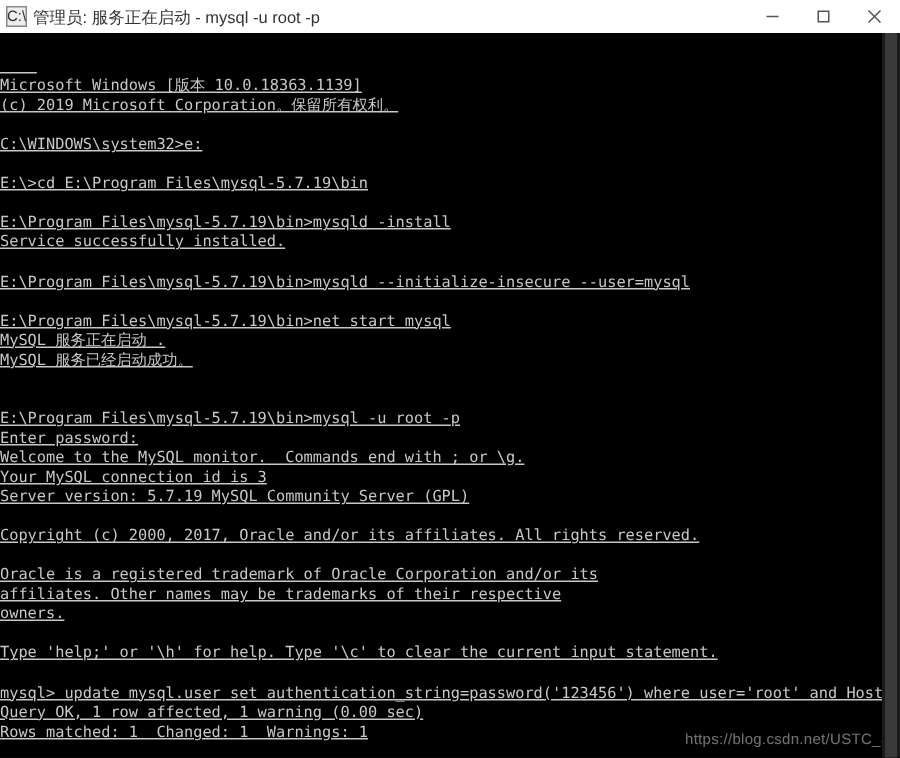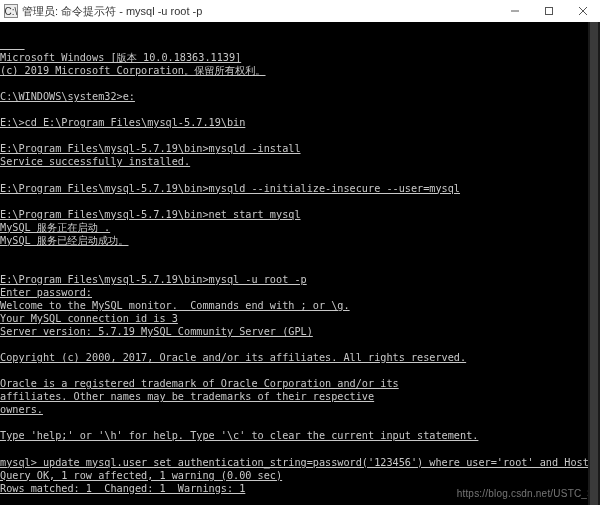--- a/index.html
+++ b/index.html
@@ -100,21 +100,21 @@
     background: #3a3a3a;
   }
 </style>
 </head>
 <body>
 
 <div class="window">
 
   <div class="titlebar">
     <span class="icon">C:\</span>
-    <span class="title">管理员: 命令提示符 - mysql  -u root  -p</span>
+    <span class="title">管理员: 服务正在启动 - mysql  -u root  -p</span>
     <div class="winbtns">
       <div class="winbtn">
         <svg viewBox="0 0 10 10">
             <line x1="1" y1="5" x2="9" y2="5"></line>
           </svg>
       </div>
       <div class="winbtn">
         <svg viewBox="0 0 10 10">
             <rect x="1.5" y="1.5" width="7" height="7"></rect>
           </svg>

